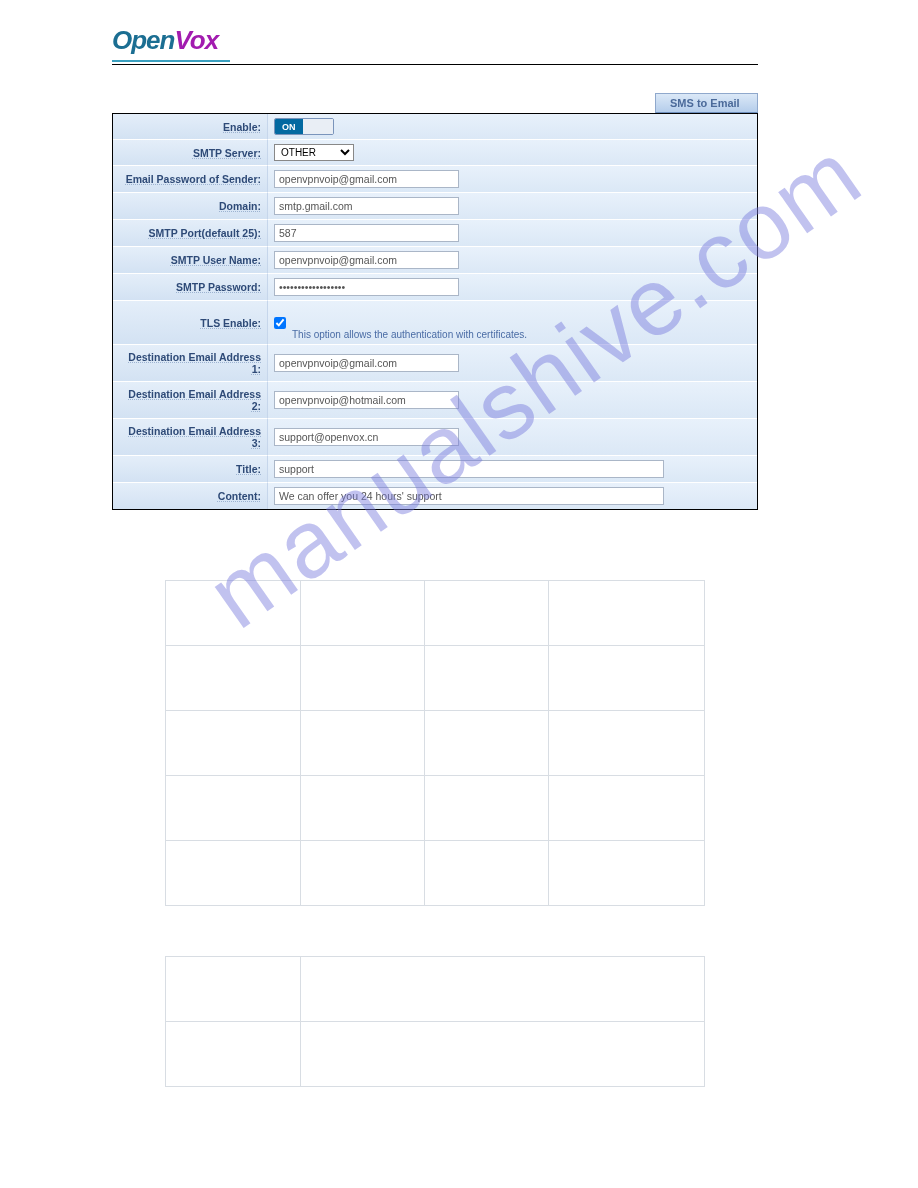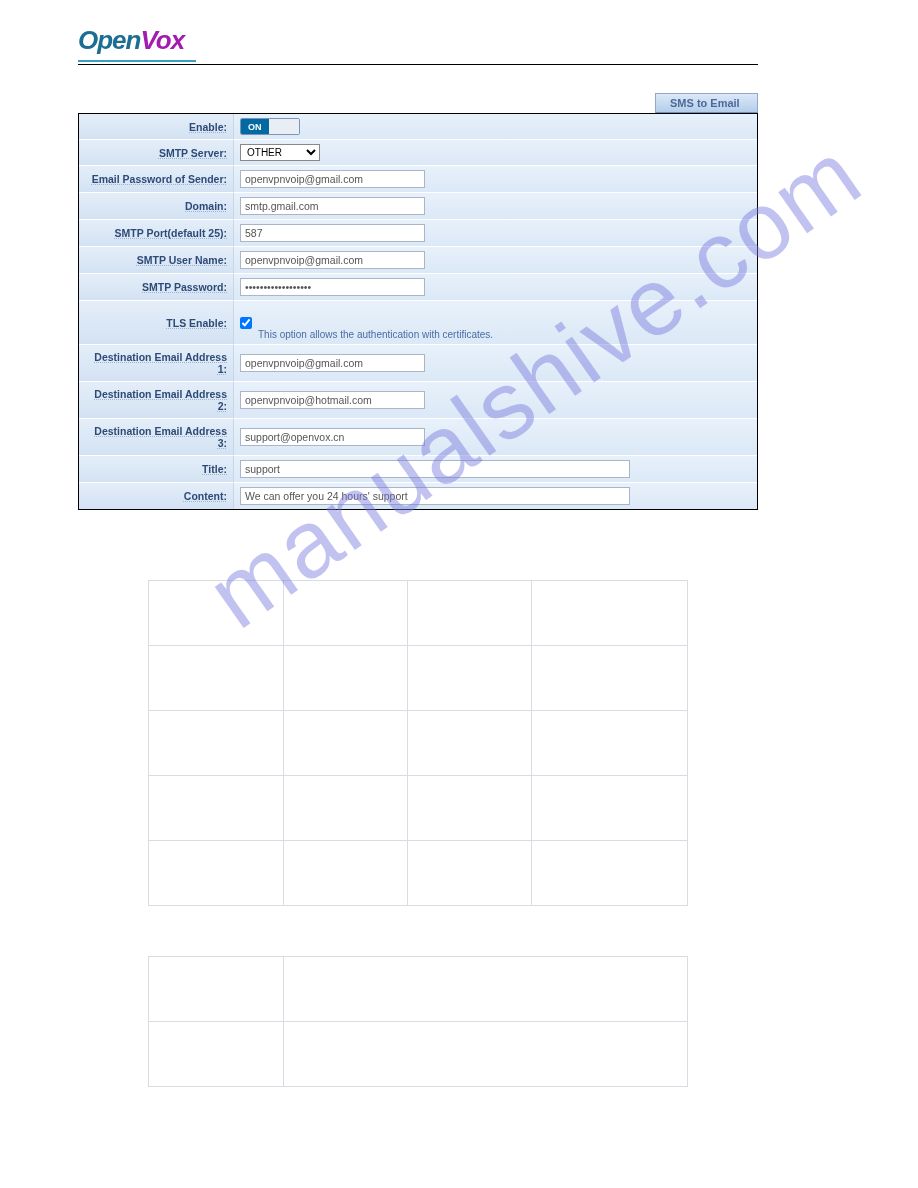--- a/index.html
+++ b/index.html
@@ -3,21 +3,21 @@
 <meta charset="utf-8">
 <style>
   * { box-sizing: border-box; margin: 0; padding: 0; }
   body {
     font-family: Arial, Helvetica, sans-serif;
     background: #fff;
     width: 918px;
     position: relative;
   }
   .page {
-    padding: 25px 160px 40px 78px;
+    padding: 25px 160px 40px 112px;
   }
   .logo {
     display: flex;
     align-items: baseline;
     margin-bottom: 8px;
   }
   .logo-open {
     color: #1b6e92;
     font-size: 26px;
     font-weight: bold;

